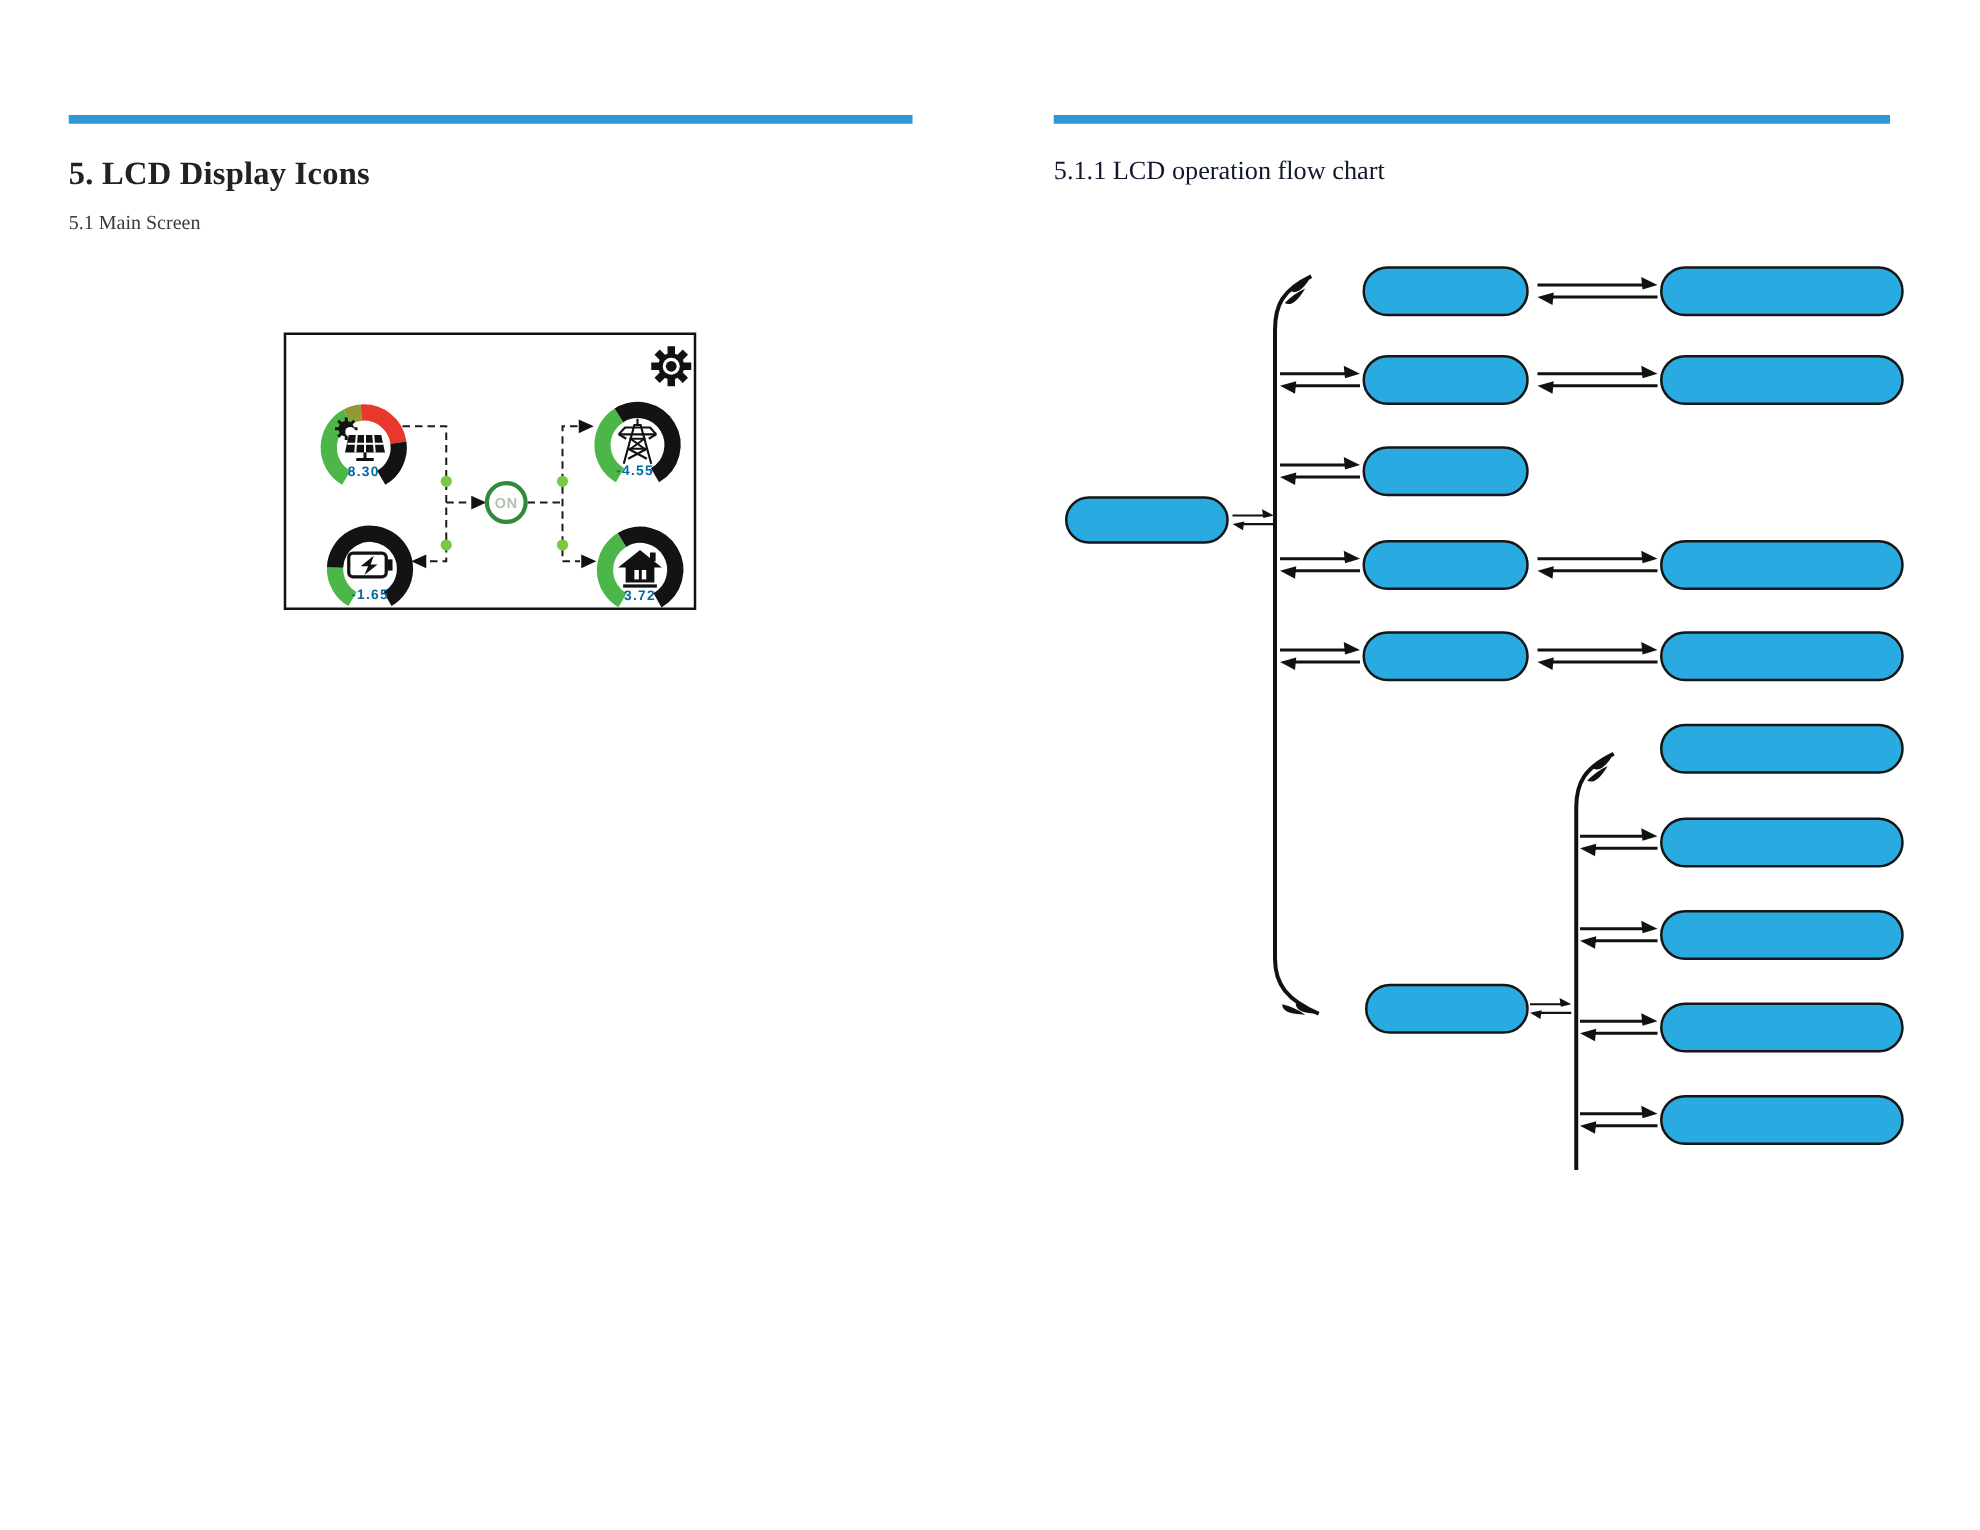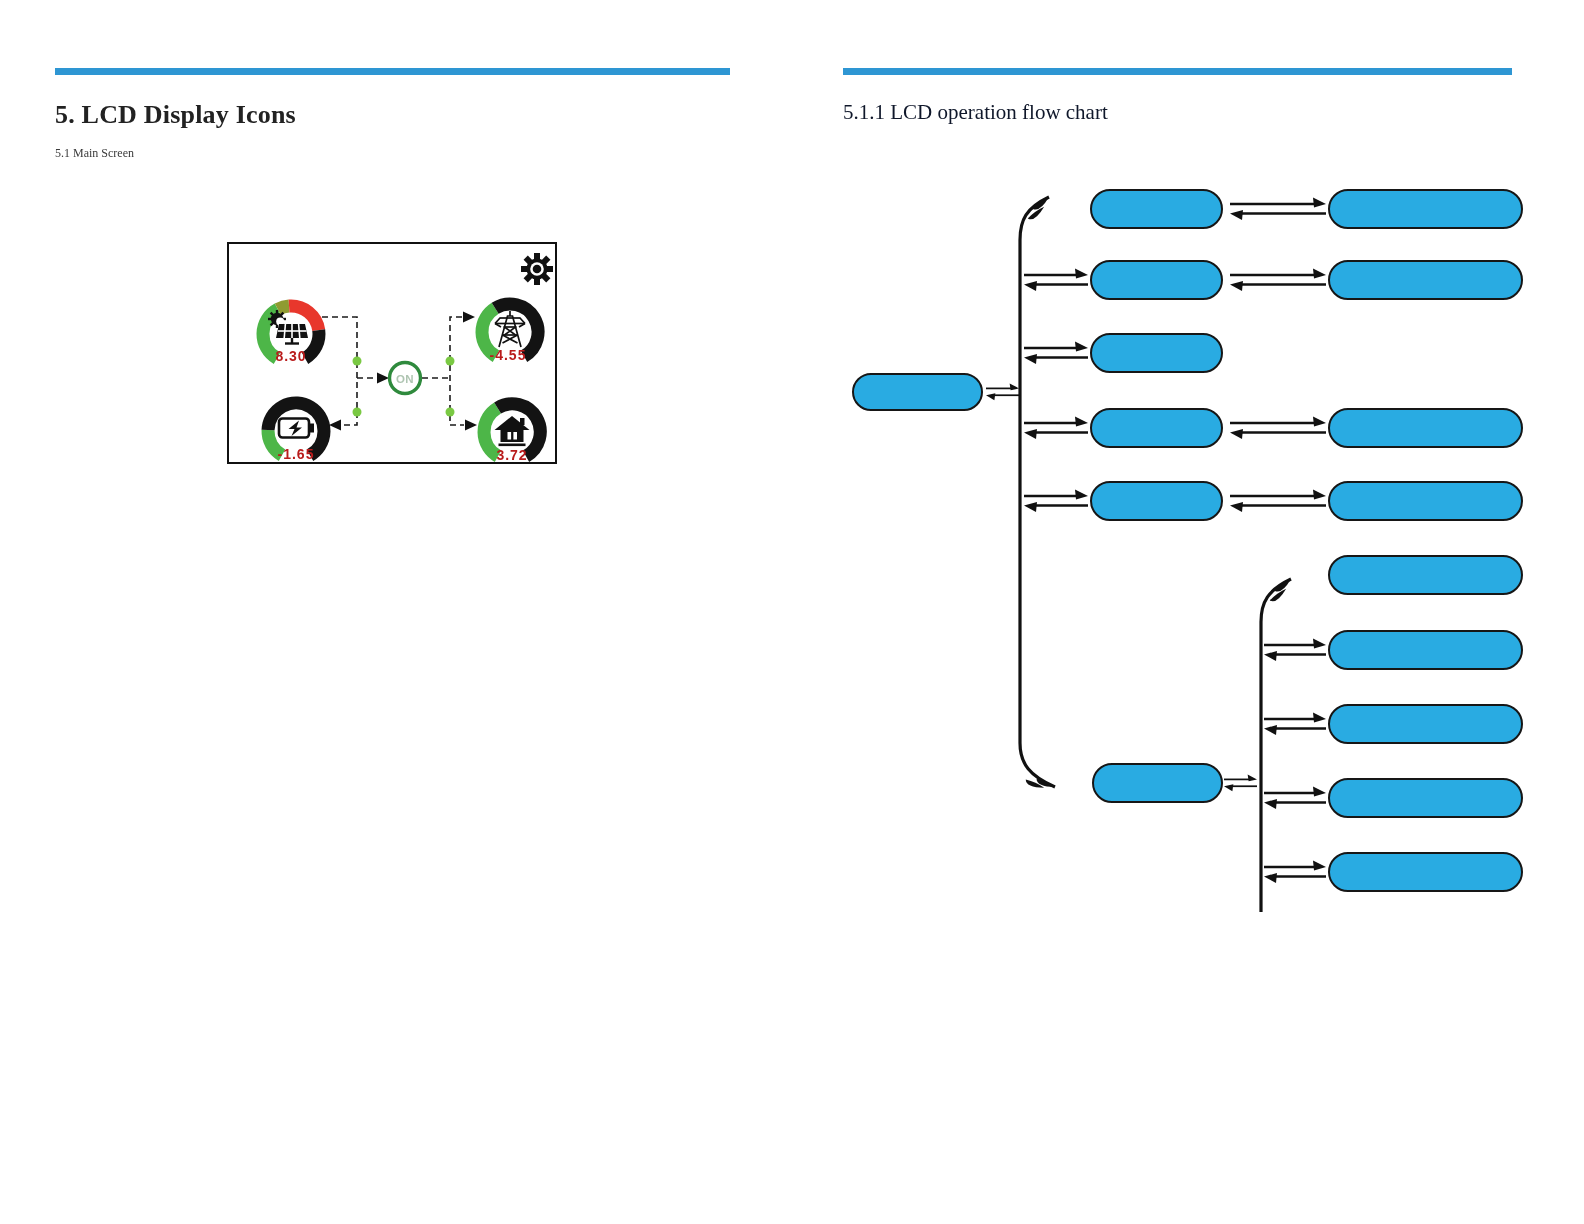--- a/index.html
+++ b/index.html
@@ -1,29 +1,29 @@
 <!DOCTYPE html>
 <html><head>
 <meta charset="utf-8">
 <style>
   html,body{margin:0;padding:0;background:#ffffff;}
   .page{position:relative;width:1584px;height:912px;background:#fff;overflow:hidden;
-        font-family:"Liberation Serif", serif;color:#1c1c1c;}
+        font-family:"Liberation Serif", serif;color:#1c1c1c;margin-top:24px;}
   .bar{position:absolute;background:#2E96D3;}
   .h1{position:absolute;font-size:26px;font-weight:600;letter-spacing:.2px;color:#222;}
-  .h2{position:absolute;font-size:12px;font-weight:400;color:#3a3a3a;}
+  .h2{position:absolute;font-size:16px;font-weight:400;color:#3a3a3a;}
   .h3{position:absolute;font-size:21px;font-weight:400;color:#0f172a;}
 
   
   .lcd{position:absolute;left:227px;top:242px;width:326px;height:218px;
        border:2px solid #111;background:#fff;}
   .lcd svg{position:absolute;}
   .gval{position:absolute;width:64px;text-align:center;
-        font-family:"Liberation Sans", sans-serif;font-size:14px;font-weight:bold;
-        letter-spacing:1px;color:#b91c1c;}
+        font-family:"Liberation Sans", sans-serif;font-size:11px;font-weight:bold;
+        letter-spacing:1px;color:#0369a1;}
 
   
   .flow{position:absolute;left:840px;top:170px;width:700px;height:880px;}
   .flow svg{position:absolute;left:0;top:0;}
   .pill{position:absolute;background:#29ABE2;border:2px solid #161616;border-radius:21px;box-sizing:border-box;}
 </style>
 </head>
 <body>
 
 <div class="page">

